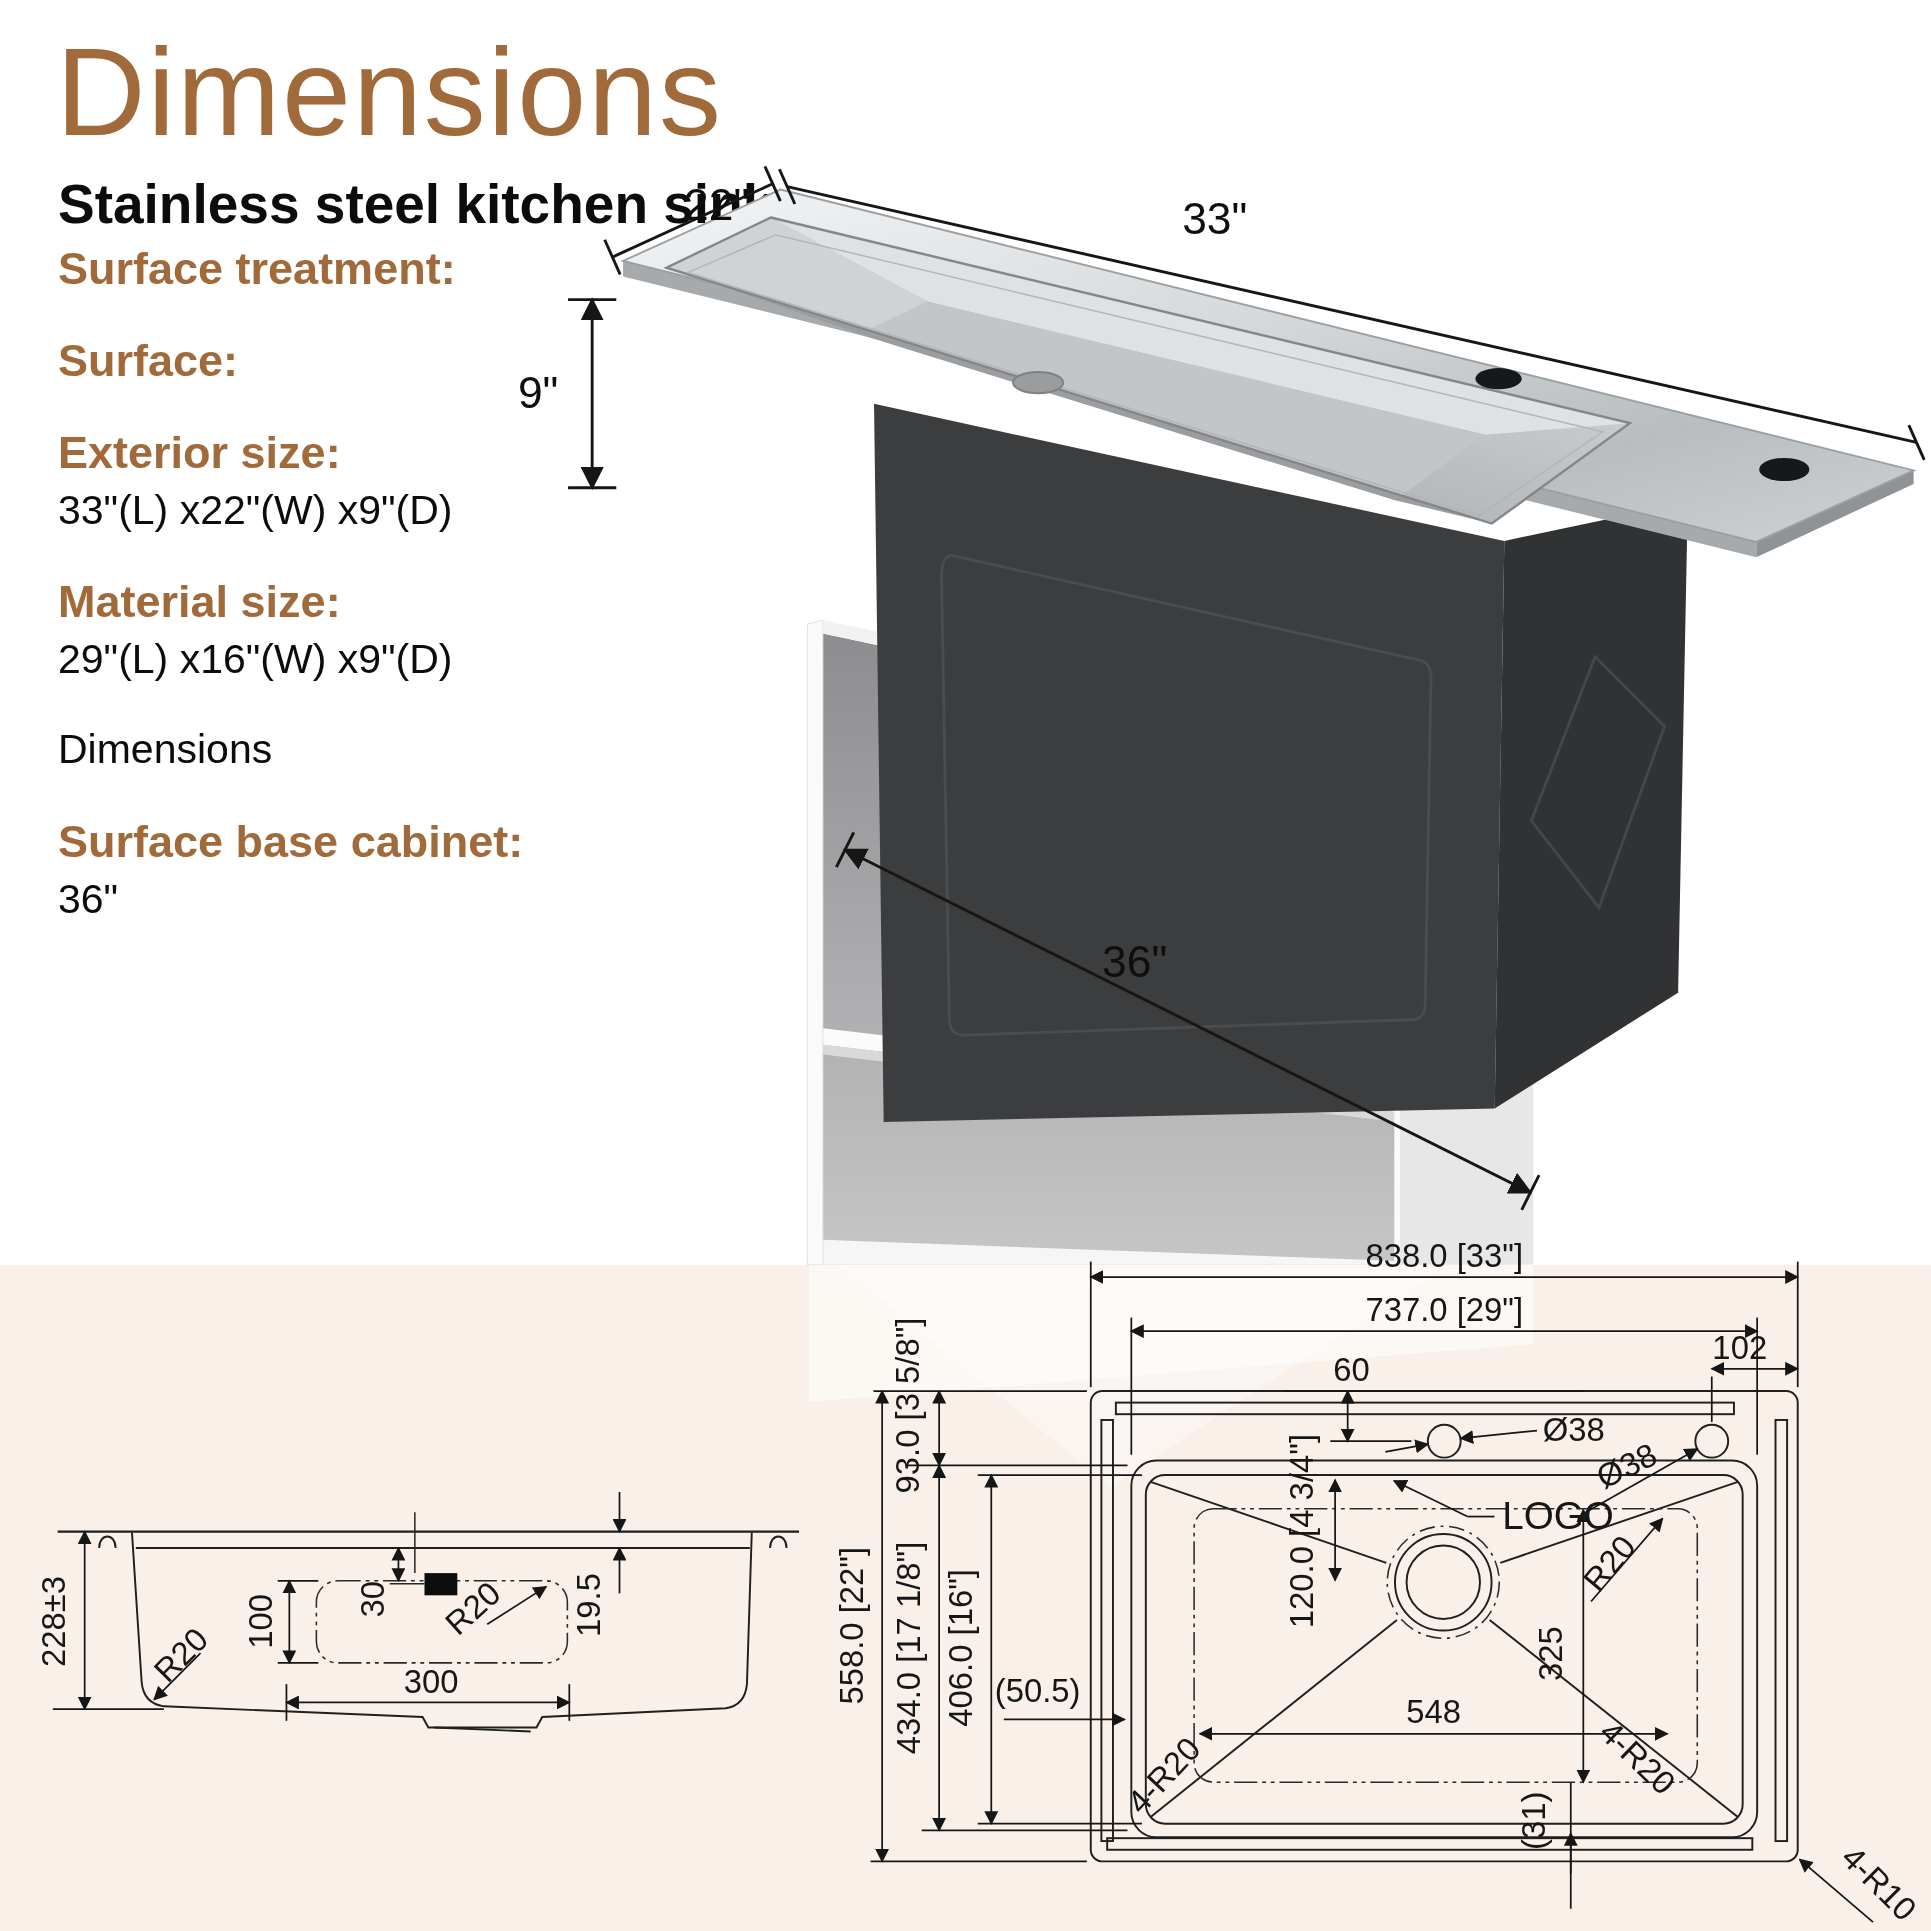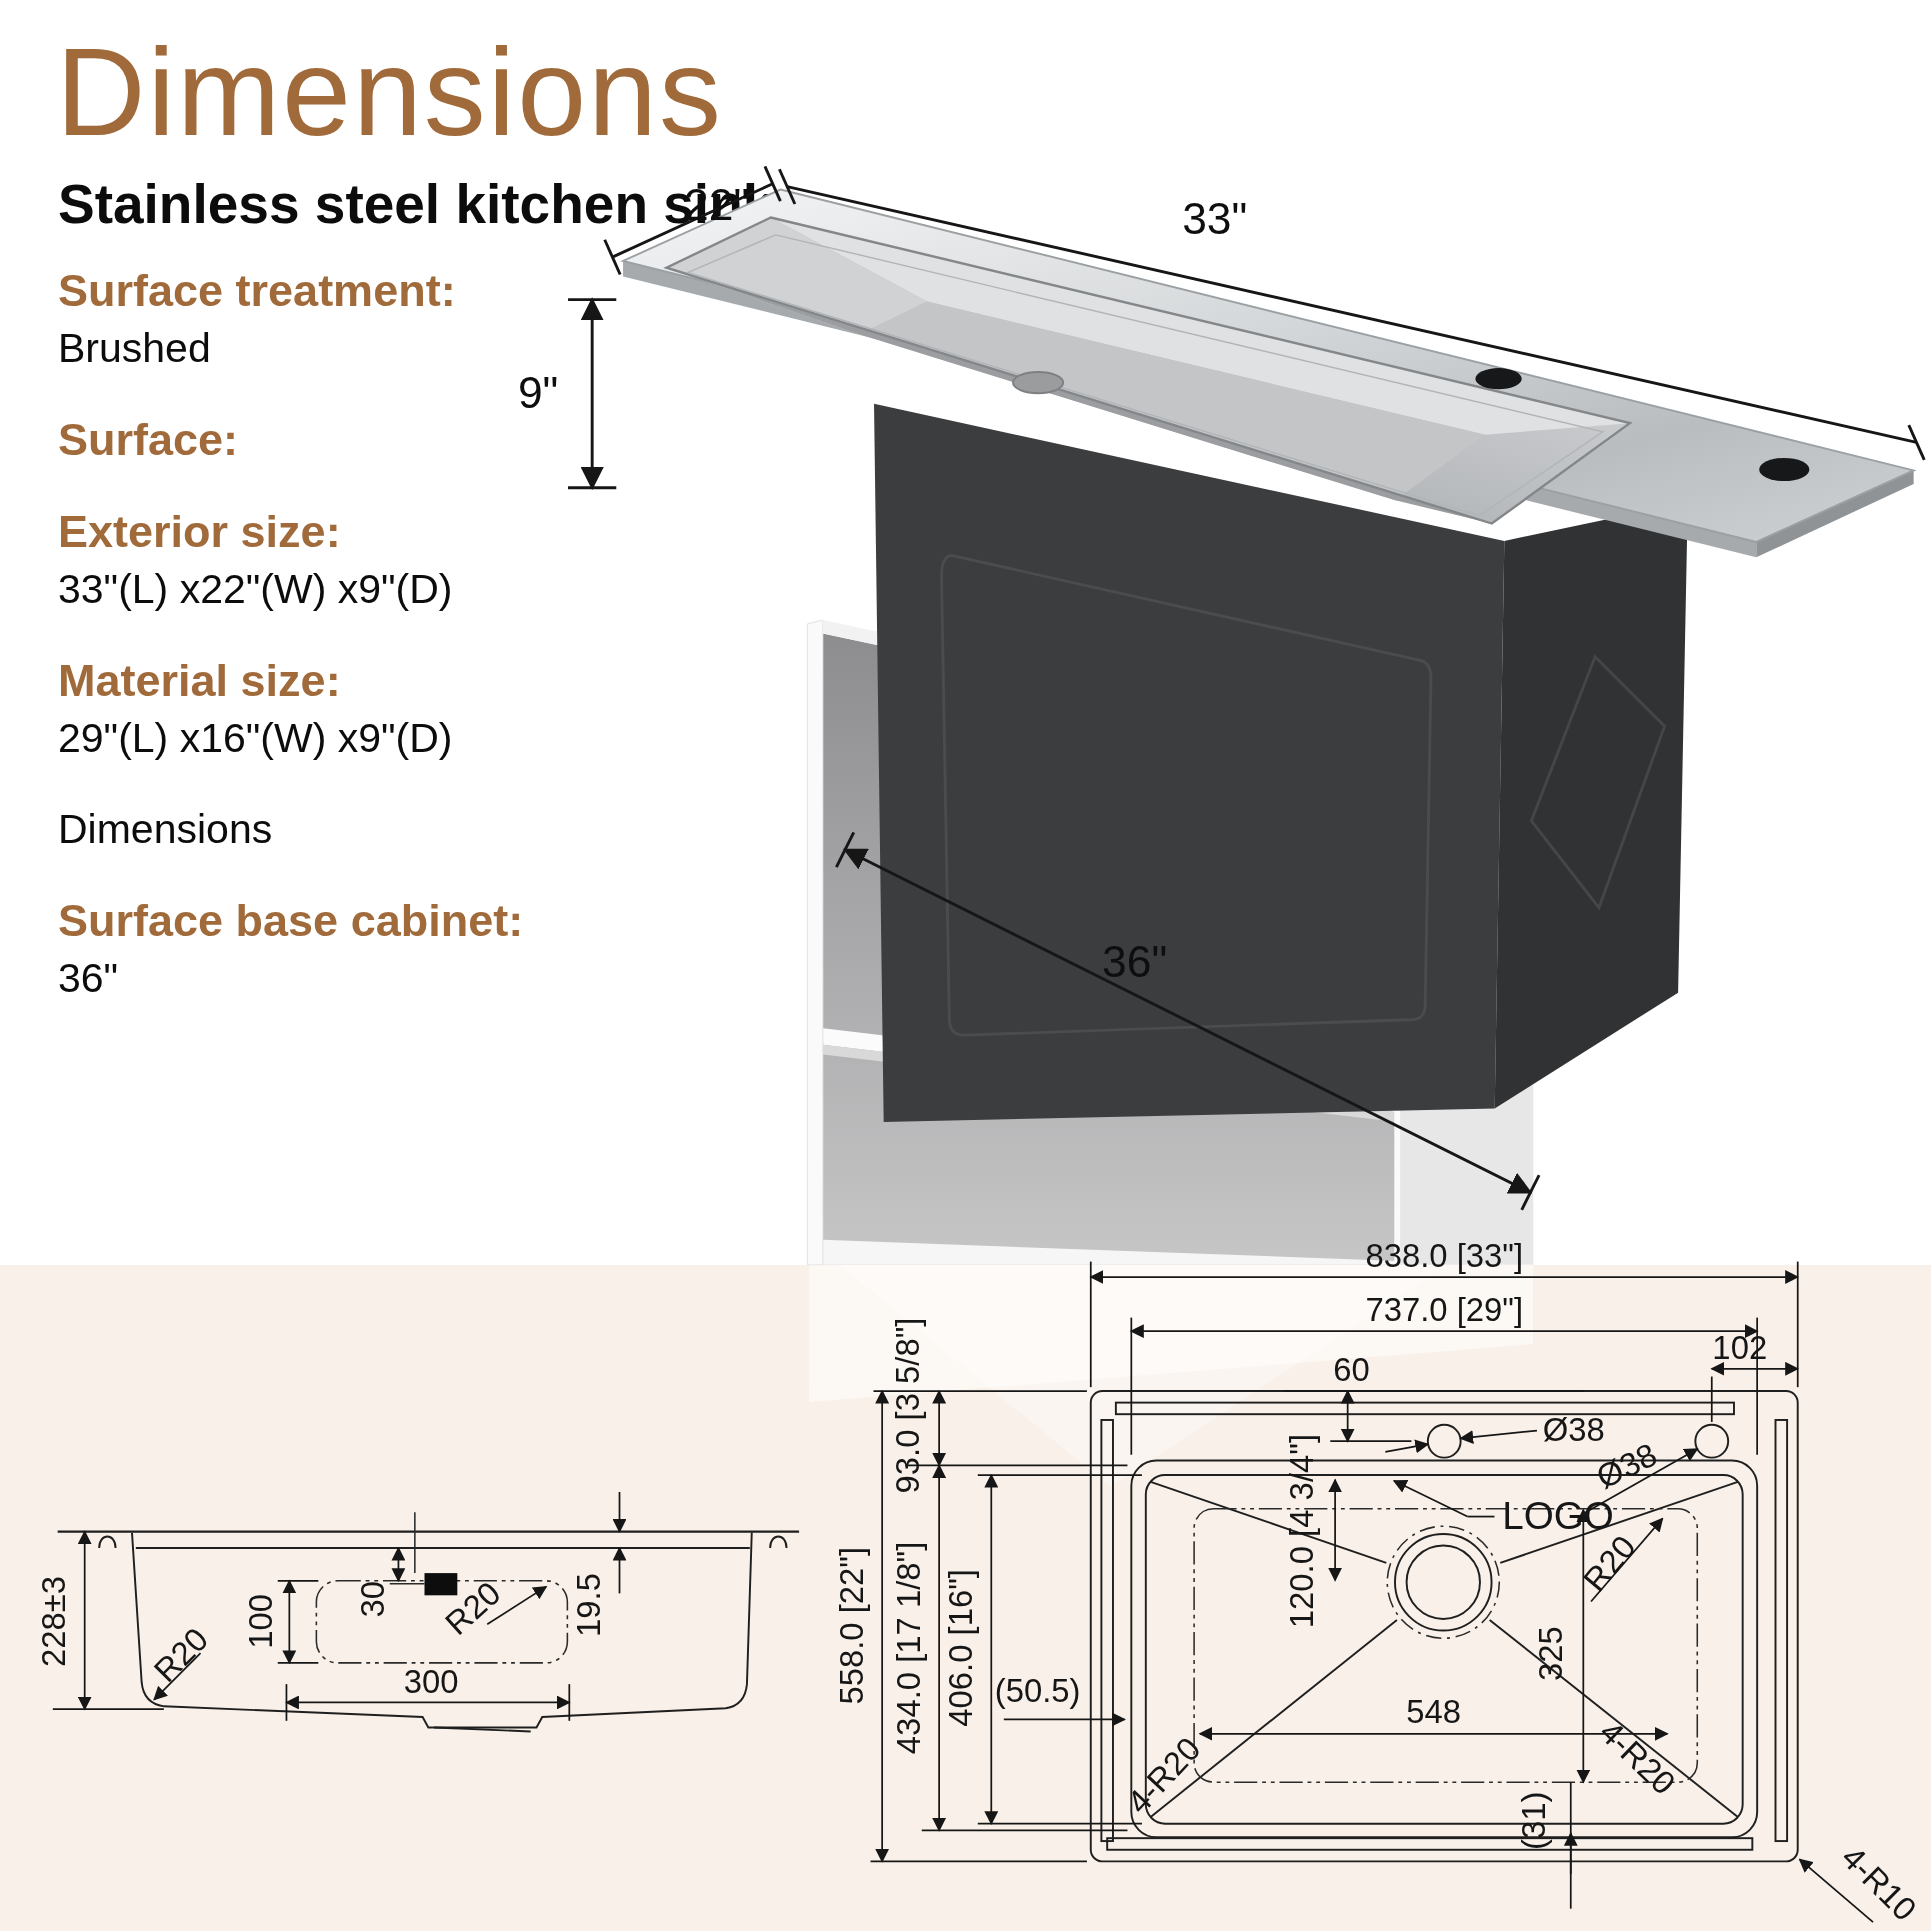--- a/index.html
+++ b/index.html
@@ -1,21 +1,21 @@
 <!DOCTYPE html>
 <html><head>
 <meta charset="utf-8">
 <style>
   html,body{margin:0;padding:0;}
   body{width:1931px;height:1931px;position:relative;background:#ffffff;overflow:hidden;
        font-family:"Liberation Sans",sans-serif;color:#111;}
   .abs{position:absolute;}
   #title{left:56px;top:27px;font-size:124px;font-weight:normal;color:#A06A3A;letter-spacing:1.9px;line-height:1.05;}
   #subtitle{left:58px;top:172px;font-size:55px;font-weight:bold;color:#0c0c0c;letter-spacing:0px;}
-  #specs{left:58px;top:264px;width:541px;}
+  #specs{left:58px;top:242px;width:541px;}
   .spec{margin-bottom:39px;}
   .spec .lab{font-size:45px;font-weight:bold;color:#A06A3A;line-height:1.18;}
   .spec .val{font-size:41px;color:#0c0c0c;line-height:1.25;margin-top:5.8px;}
   #beige{left:0;top:1265px;width:1931px;height:666px;background:#F8F0E9;}
   svg{position:absolute;overflow:visible;}
   svg text{font-family:"Liberation Sans",sans-serif;fill:#161616;}
   .cad{stroke:#1f1f1f;fill:none;stroke-width:2;}
   .cad-thin{stroke:#2a2a2a;fill:none;stroke-width:1.6;}
   .dim{stroke:#161616;fill:none;stroke-width:1.8;}
   .dimtxt{font-size:34px;}
@@ -24,21 +24,20 @@
 </style>
 </head>
 <body>
 
 <div class="abs" id="title">Dimensions</div>
 <div class="abs" id="subtitle">Stainless steel kitchen sink</div>
 
 <div class="abs" id="specs">
   <div class="spec">
     <div class="lab">Surface treatment:</div>
-    <div class="val">Brushed</div>
   </div>
   <div class="spec">
     <div class="lab">Surface:</div>
   </div>
   <div class="spec">
     <div class="lab">Exterior size:</div>
     <div class="val">33"(L) x22"(W) x9"(D)</div>
   </div>
   <div class="spec">
     <div class="lab">Material size:</div>

